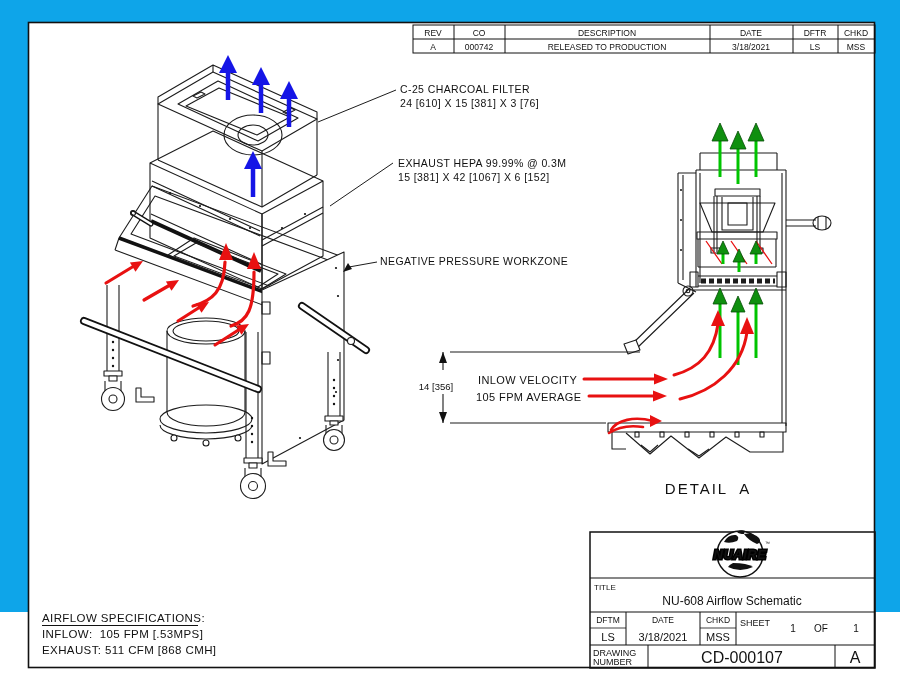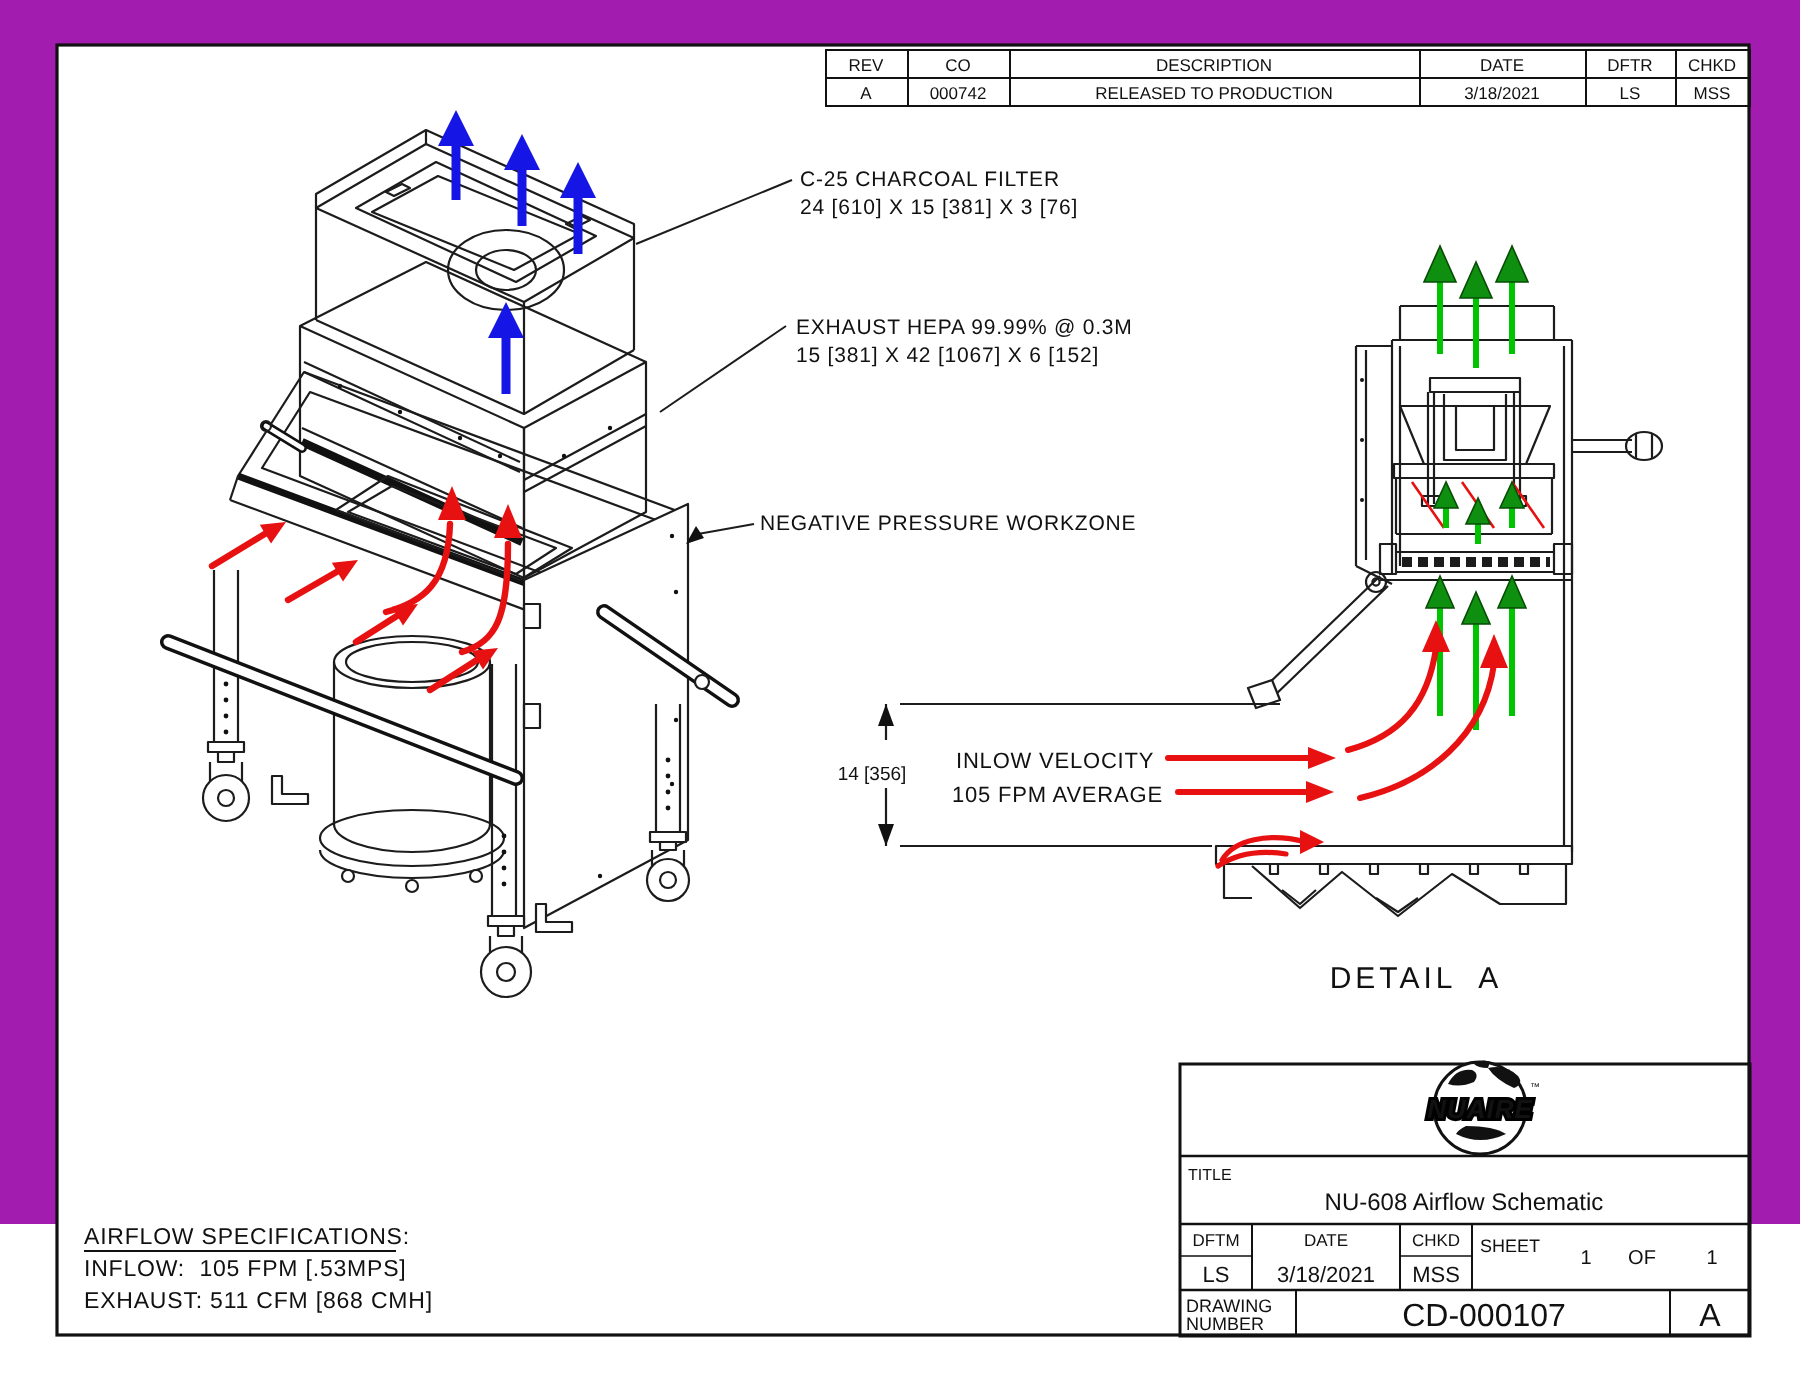--- a/index.html
+++ b/index.html
@@ -1,16 +1,16 @@
 <!DOCTYPE html>
 <html><head>
 <meta charset="utf-8">
 <style>
   html,body{margin:0;padding:0;background:#ffffff;width:900px;height:695px;overflow:hidden;}
-  .sheet{position:relative;width:900px;height:612px;background:#a21caf;}
+  .sheet{position:relative;width:900px;height:612px;background:#0ea5e9;}
   svg{display:block;}
   svg text{
     font-family:"Liberation Sans","DejaVu Sans",sans-serif;
     fill:#111;
     white-space:pre;
   }
   .lbl{letter-spacing:.4px;}
 </style>
 </head>
 <body>

